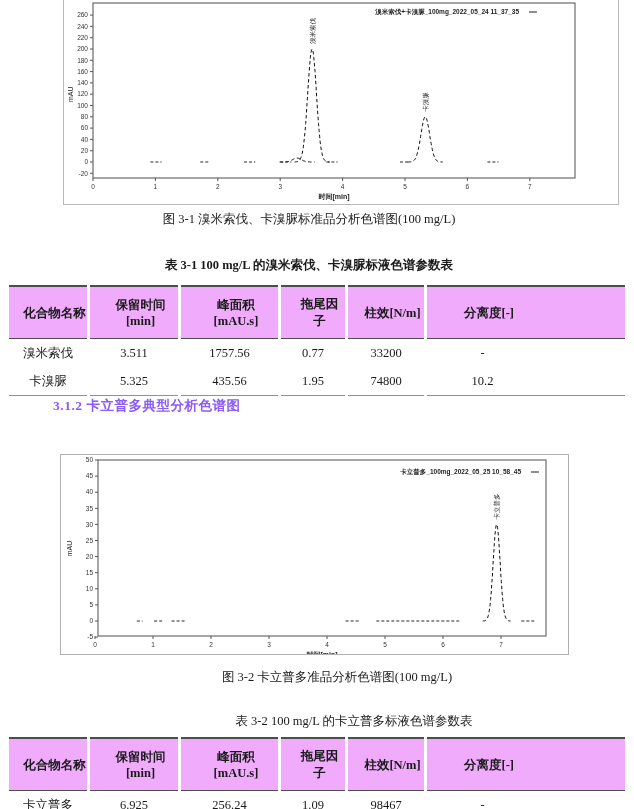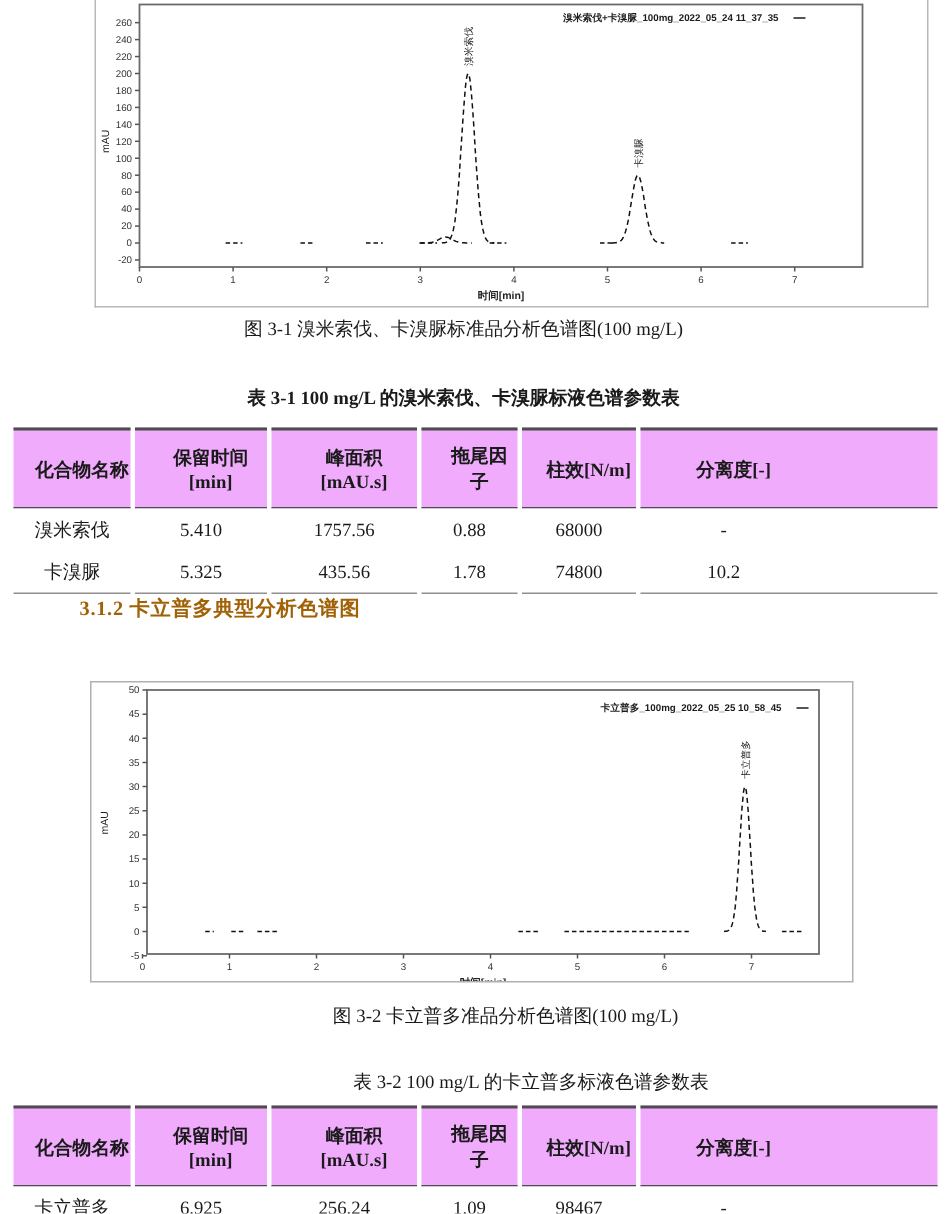--- a/index.html
+++ b/index.html
@@ -15,21 +15,21 @@
   #chart1-box{left:63px;top:0;width:554px;height:204px;
     border-left:1px solid #b8b8b8;border-right:1px solid #b8b8b8;border-bottom:1px solid #b8b8b8;}
   #chart2-box{left:60px;top:454px;width:507px;height:199px;border:1px solid #b0b0b0;}
   svg text{font-family:"Liberation Sans", sans-serif;}
   
   .caption{left:0;width:618px;text-align:center;font-size:12.5px;line-height:15px;}
   #fig1-caption{top:212px;}
   #tbl1-title{top:258px;font-weight:bold;}
   #fig2-caption{top:670px;padding-left:28px;}
   #tbl2-title{top:714px;padding-left:45px;}
-  #section-heading{top:397px;left:53px;font-size:13.5px;font-weight:bold;color:#a16207;letter-spacing:0.5px;}
+  #section-heading{top:397px;left:53px;font-size:13.5px;font-weight:bold;color:#8b5cf6;letter-spacing:0.5px;}
   
   .ptable-wrap{left:6px;width:622px;}
   #table1-wrap{top:285px;}
   #table2-wrap{top:737px;}
   table.ptable{border-collapse:separate;border-spacing:3px 0;width:622px;font-size:12.5px;table-layout:fixed;}
   table.ptable th{
     background:#f0abfc;font-weight:bold;text-align:center;padding:9px 1px 8px 14px;
     border-top:2px solid #4d4d4d;border-bottom:1.5px solid #4d4d4d;
   }
   table.ptable td{text-align:center;padding:6px 1px 5px 1px;background:#ffffff;}
@@ -127,31 +127,31 @@
           <th>保留时间[min]</th>
           <th>峰面积[mAU.s]</th>
           <th>拖尾因子</th>
           <th>柱效[N/m]</th>
           <th>分离度[-]</th>
         </tr>
       </thead>
     <tbody>
         <tr>
           <td>溴米索伐</td>
-          <td>5.410</td>
+          <td>3.511</td>
           <td>1757.56</td>
-          <td>0.88</td>
-          <td>68000</td>
+          <td>0.77</td>
+          <td>33200</td>
           <td>-</td>
         </tr>
         <tr>
           <td>卡溴脲</td>
           <td>5.325</td>
           <td>435.56</td>
-          <td>1.78</td>
+          <td>1.95</td>
           <td>74800</td>
           <td>10.2</td>
         </tr>
       </tbody>
   </table>
 </div>
 
 <div id="section-heading" class="abs">3.1.2 卡立普多典型分析色谱图</div>
 
 <div id="chart2-box" class="abs chart-box">

